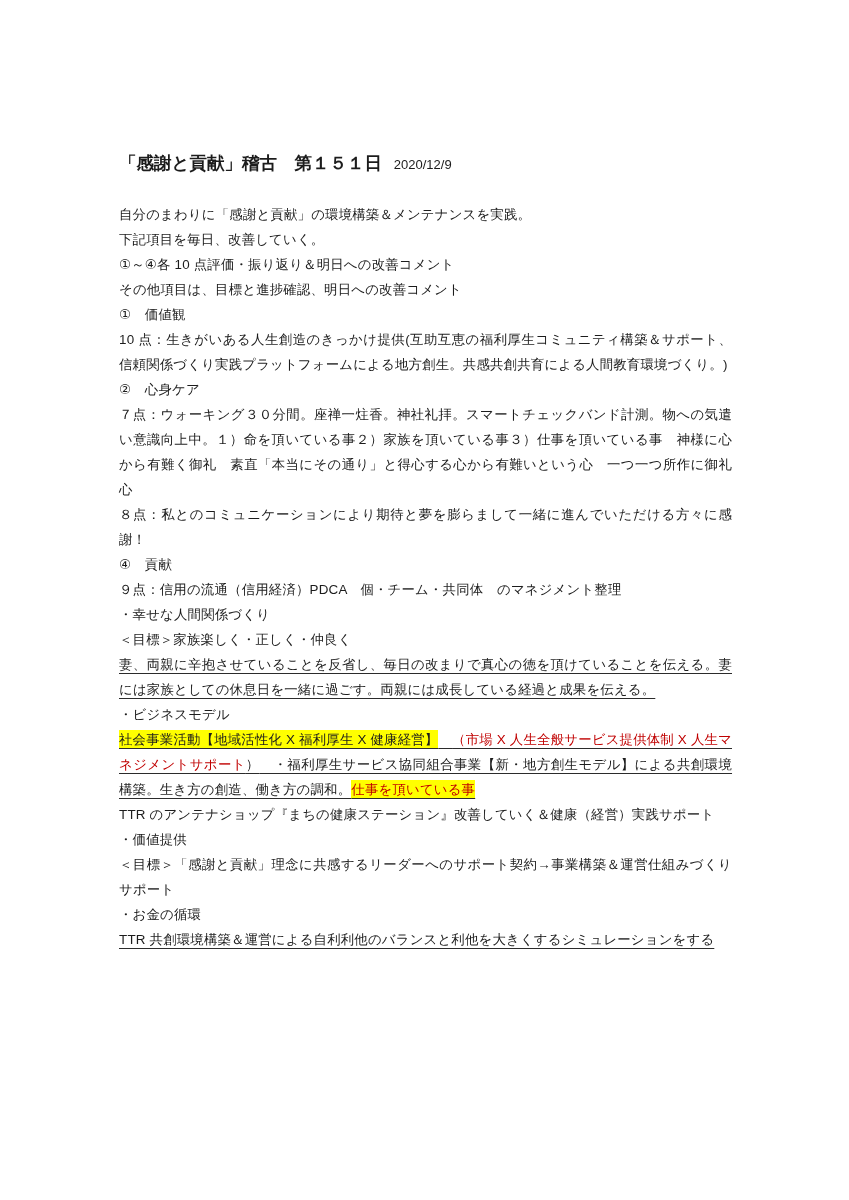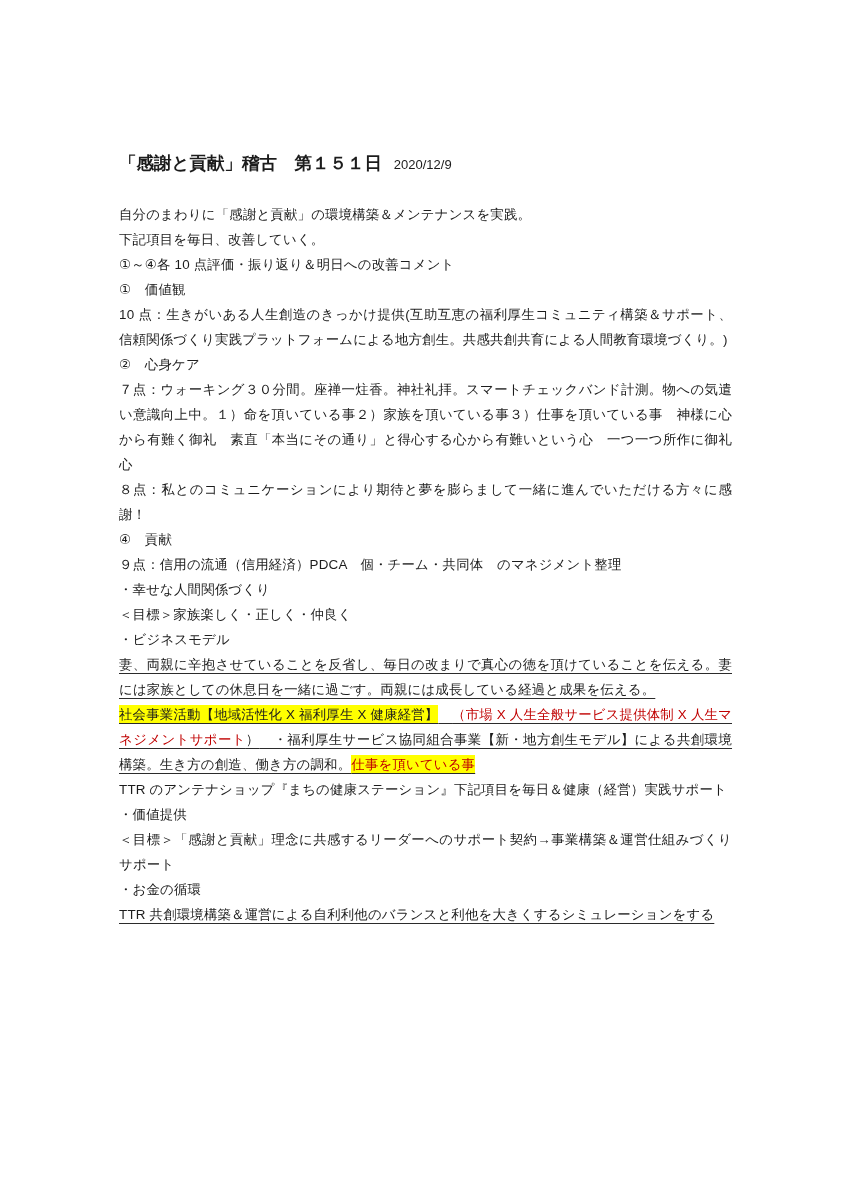--- a/index.html
+++ b/index.html
@@ -64,32 +64,33 @@
 <div class="page">
   <div class="doc">
     <h1 class="title-line">
       <span class="title">「感謝と貢献」稽古　第１５１日</span>
       <span class="date">2020/12/9</span>
     </h1>
     <div class="body-flow">
         <p class="line"><span class="bold">自分のまわりに「感謝と貢献」の環境構築＆メンテナンスを実践。</span></p>
         <p class="line"><span class="">下記項目を毎日、改善していく。</span></p>
         <p class="line"><span class="">①～④各 10 点評価・振り返り＆明日への改善コメント</span></p>
+        <p class="line"><span class="">その他項目は、目標と進捗確認、明日への改善コメント</span></p>
         <p class="line"><span class="">①　</span><span class="bold">価値観</span></p>
         <p class="line"><span class="">10 点：生きがいある人生創造のきっかけ提供(互助互恵の福利厚生コミュニティ構築＆サポート、信頼関係づくり実践プラットフォームによる地方創生。共感共創共育による人間教育環境づくり。)</span></p>
         <p class="line"><span class="">②　</span><span class="bold">心身ケア</span></p>
         <p class="line"><span class="">７点：ウォーキング３０分間。座禅一炷香。神社礼拝。スマートチェックバンド計測。物への気遣い意識向上中。１）命を頂いている事２）家族を頂いている事３）仕事を頂いている事　神様に心から有難く御礼　素直「本当にその通り」と得心する心から有難いという心　一つ一つ所作に御礼心</span></p>
         <p class="line"><span class="">８点：私とのコミュニケーションにより期待と夢を膨らまして一緒に進んでいただける方々に感謝！</span></p>
         <p class="line"><span class="">④　</span><span class="bold">貢献</span></p>
         <p class="line"><span class="">９点：信用の流通（信用経済）PDCA　個・チーム・共同体　のマネジメント整理</span></p>
         <p class="line"><span class="bold">・幸せな人間関係づくり</span></p>
         <p class="line"><span class="">＜目標＞家族楽しく・正しく・仲良く</span></p>
+        <p class="line"><span class="ul">妻、両親に辛抱させていることを反省し、毎日の改まりで真心の徳を頂けていることを伝える。妻には家族としての休息日を一緒に過ごす。両親には成長している経過と成果を伝える。</span></p>
         <p class="line"><span class="bold">・ビジネスモデル</span></p>
-        <p class="line"><span class="ul">妻、両親に辛抱させていることを反省し、毎日の改まりで真心の徳を頂けていることを伝える。妻には家族としての休息日を一緒に過ごす。両親には成長している経過と成果を伝える。</span></p>
         <p class="line"><span class="hl ul">社会事業活動【地域活性化 X 福利厚生 X 健康経営】</span><span class="ul">　</span><span class="red ul">（市場 X 人生全般サービス提供体制 X 人生マネジメントサポート</span><span class="ul">）</span><span class="ul">　・福利厚生サービス協同組合事業【新・地方創生モデル】による共創環境構築。生き方の創造、働き方の調和。</span><span class="red hl ul">仕事を頂いている事</span></p>
-        <p class="line"><span class="bold">TTR のアンテナショップ『まちの健康ステーション』下記項目を毎日＆健康（経営）実践サポート</span></p>
+        <p class="line"><span class="bold">TTR のアンテナショップ『まちの健康ステーション』改善していく＆健康（経営）実践サポート</span></p>
         <p class="line"><span class="bold">・価値提供</span></p>
         <p class="line"><span class="">＜目標＞「感謝と貢献」理念に共感するリーダーへのサポート契約→事業構築＆運営仕組みづくりサポート</span></p>
         <p class="line"><span class="bold">・お金の循環</span></p>
         <p class="line"><span class="ul">TTR 共創環境構築＆運営による自利利他のバランスと利他を大きくするシミュレーションをする</span></p>
       </div>
   </div>
 </div>
 
 </body></html>

